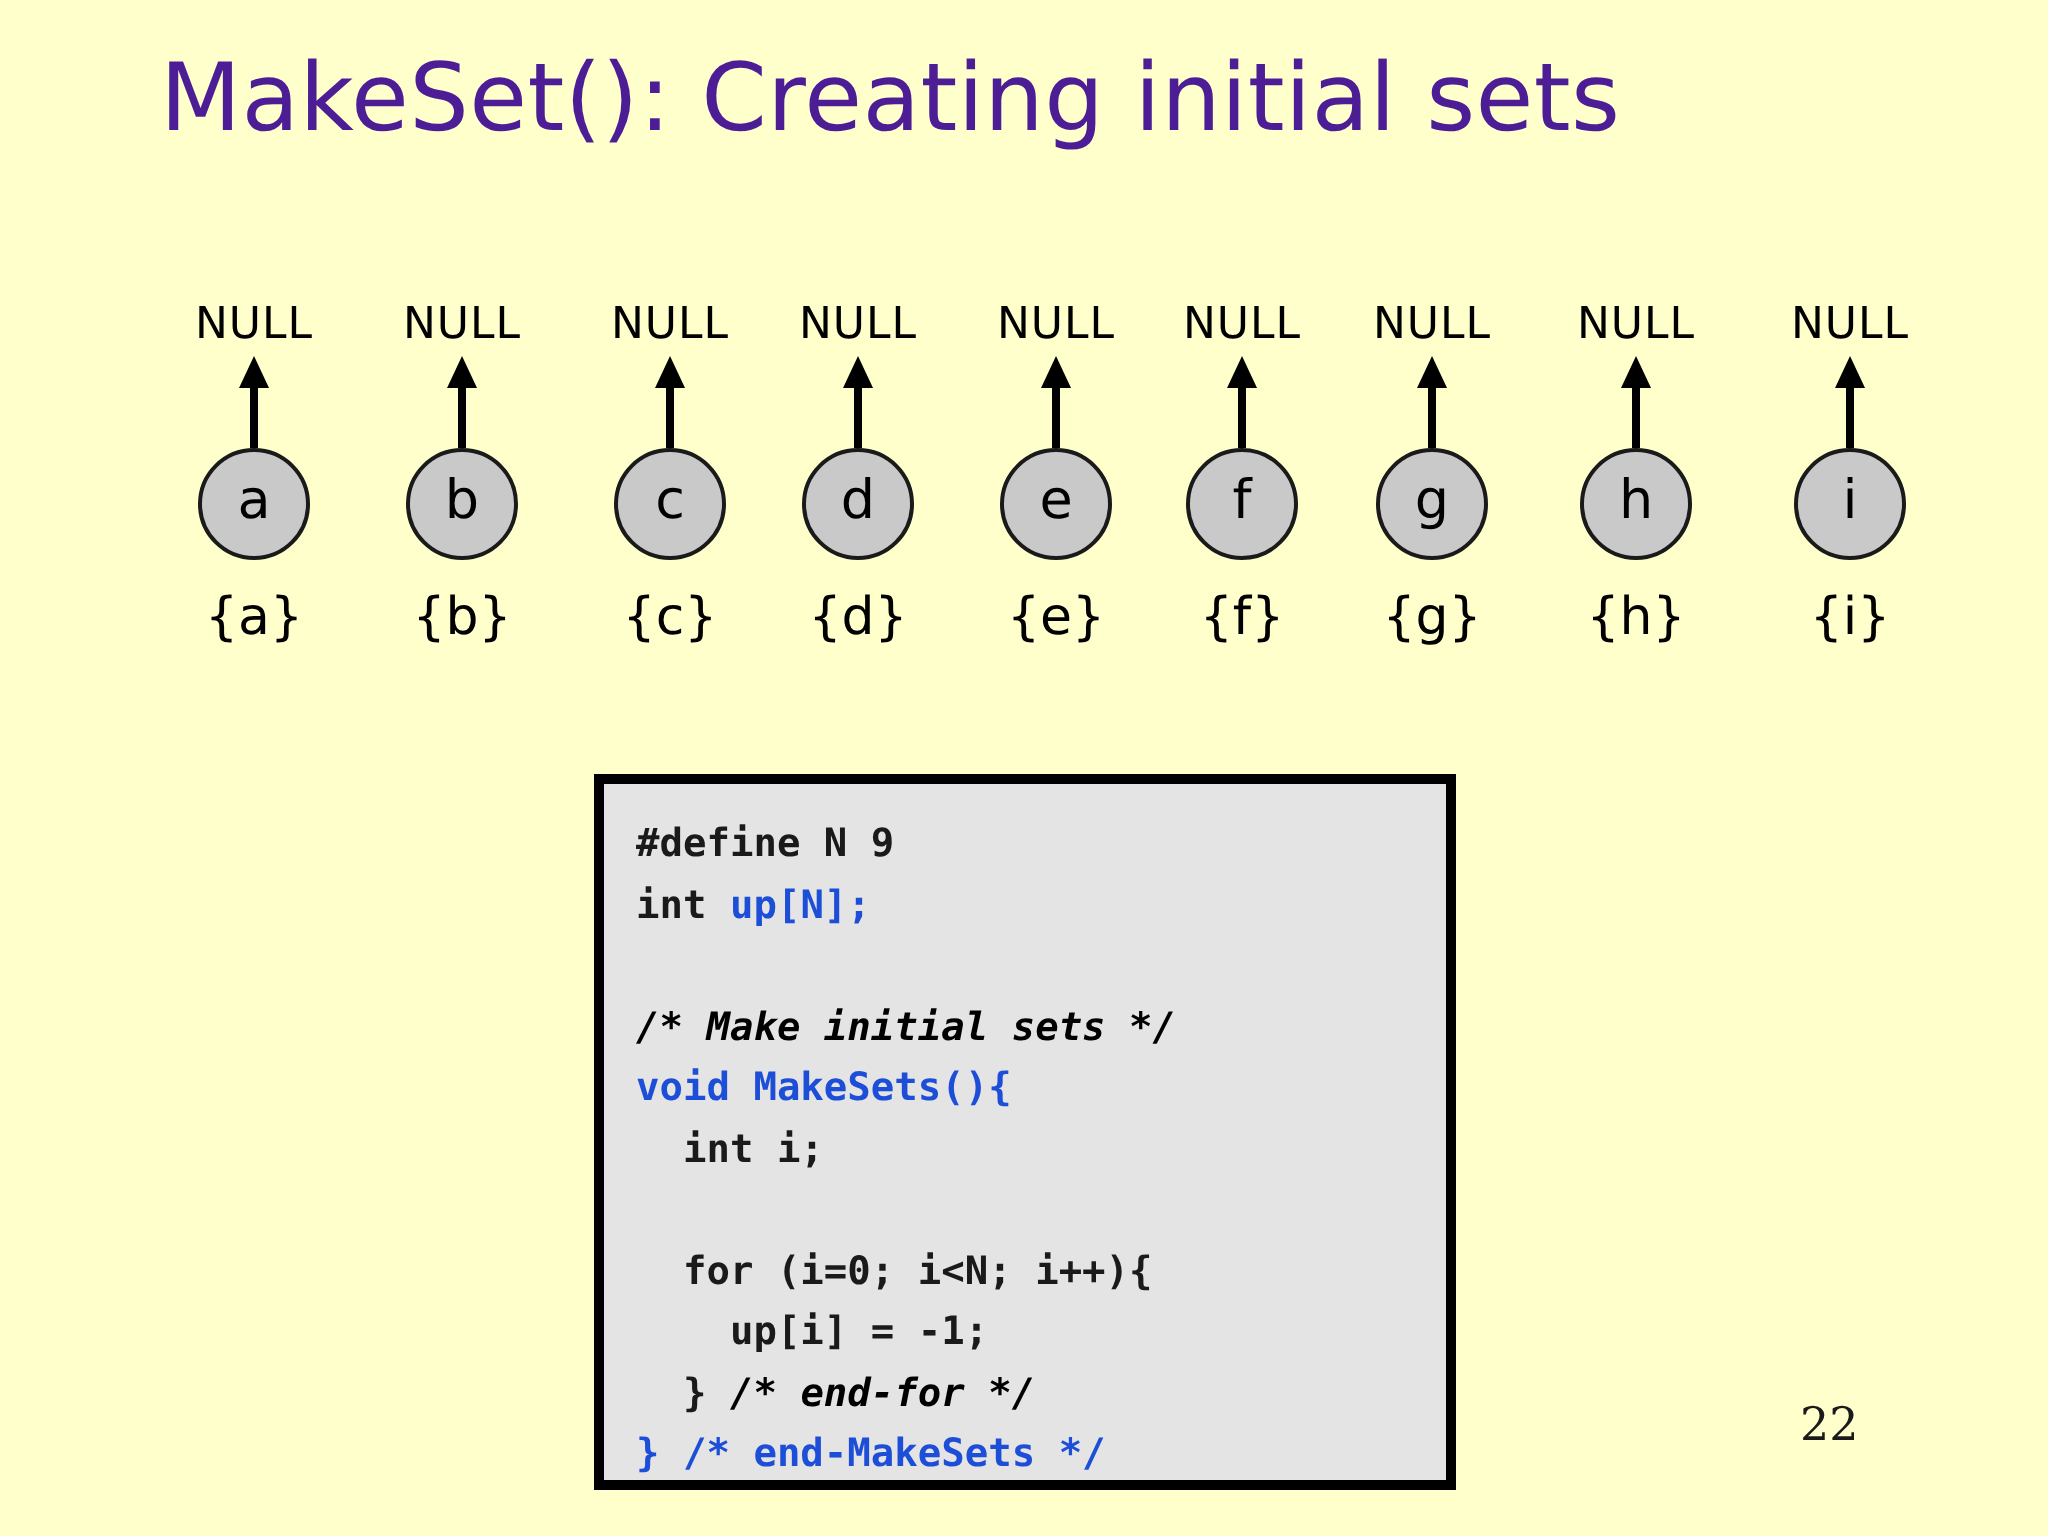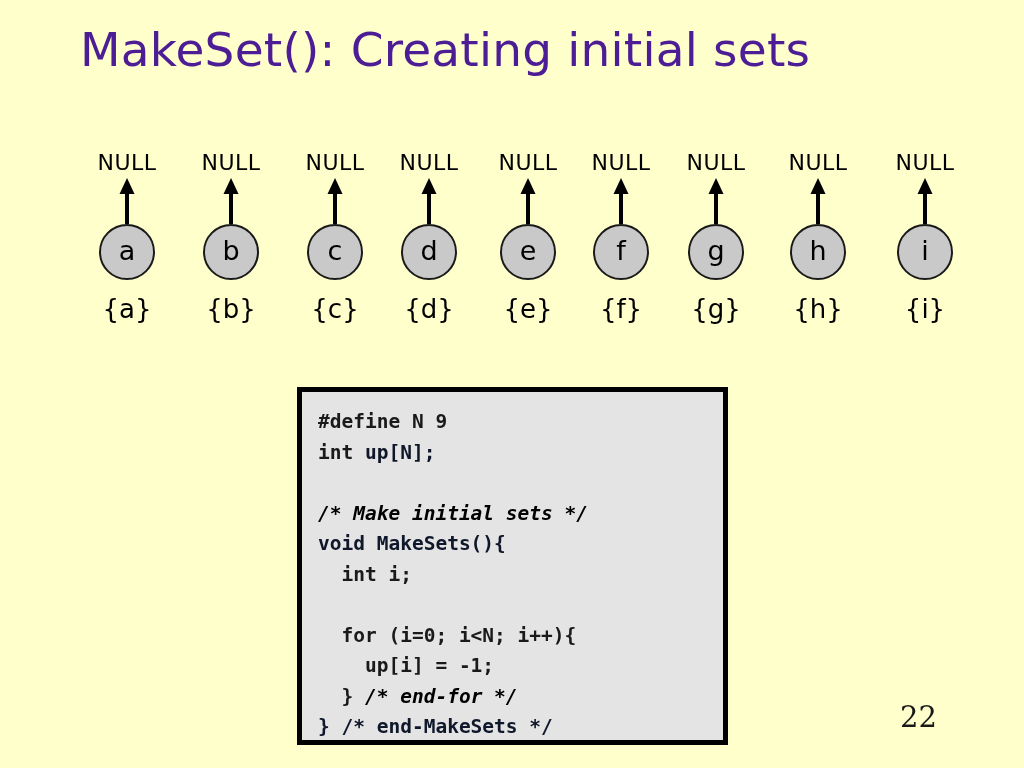--- a/index.html
+++ b/index.html
@@ -112,30 +112,30 @@
   #code-listing {
     font-family: "DejaVu Sans Mono", monospace;
     font-size: 19.5px;
     font-weight: bold;
     line-height: 30.5px;
     white-space: pre;
     color: #1a1a1a;
   }
   .code-line { height: 30.5px; }
   .tok-plain  { color: #1a1a1a; }
-  .tok-red    { color: #0f172a; }
+  .tok-red    { color: #1d4ed8; }
   .tok-blue   { color: #000000; font-style: italic; }
 
   
   #slide-number {
     position: absolute;
     left: 900px;
     top: 700px;
     font-family: "DejaVu Serif", serif;
-    font-size: 29px;
+    font-size: 23px;
     color: #1a1a1a;
   }
 </style>
 </head>
 <body>
 
 <div id="slide-title">MakeSet(): Creating initial sets</div>
 
 <div id="forest-diagram">
     <div class="node-col" style="left: 127px;">

